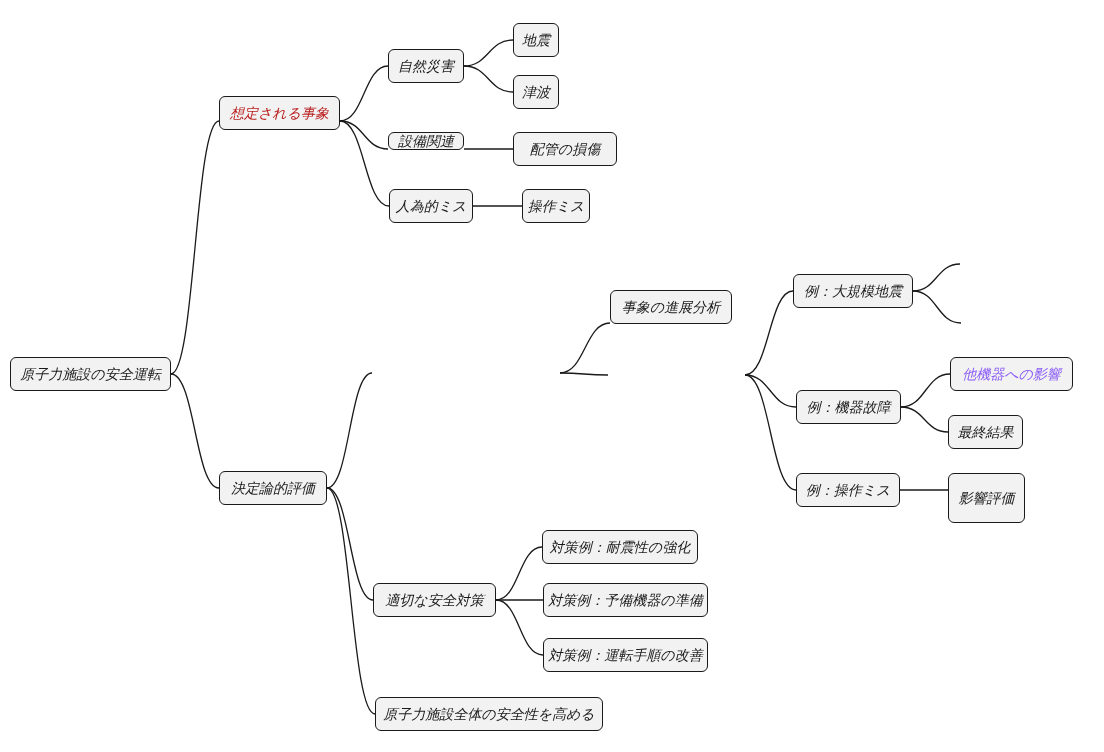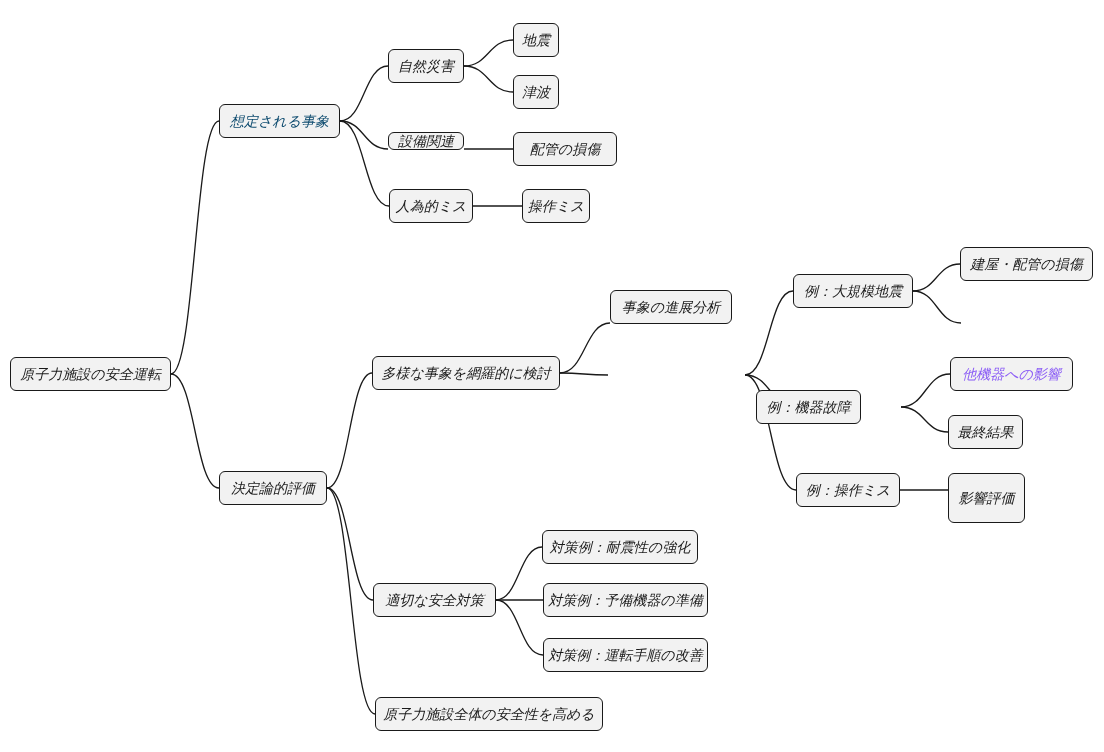--- a/index.html
+++ b/index.html
@@ -74,34 +74,32 @@
       <path d="M 745 375 C 770.5 375, 770.5 490, 796 490" fill="none" stroke="#1a1a1a" stroke-width="1.3"></path>
       <path d="M 900 490 C 924 490, 924 490, 948 490" fill="none" stroke="#1a1a1a" stroke-width="1.3"></path>
       <path d="M 327 488 C 350 488, 350 600, 373 600" fill="none" stroke="#1a1a1a" stroke-width="1.3"></path>
       <path d="M 496 600 C 519 600, 519 547, 542 547" fill="none" stroke="#1a1a1a" stroke-width="1.3"></path>
       <path d="M 496 600 C 519.5 600, 519.5 600, 543 600" fill="none" stroke="#1a1a1a" stroke-width="1.3"></path>
       <path d="M 496 600 C 519.5 600, 519.5 655, 543 655" fill="none" stroke="#1a1a1a" stroke-width="1.3"></path>
       <path d="M 327 488 C 351 488, 351 714, 375 714" fill="none" stroke="#1a1a1a" stroke-width="1.3"></path>
     </svg>
   <div class="nodes">
       <div class="node" style="left: 10px; top: 357px; width: 161px; height: 34px; background: rgb(242, 242, 242); border-color: rgb(26, 26, 26); color: rgb(26, 26, 26);">原子力施設の安全運転</div>
-      <div class="node" style="left: 219px; top: 104px; width: 121px; height: 34px; background: rgb(242, 242, 242); border-color: rgb(26, 26, 26); color: #0c4a6e;">想定される事象</div>
+      <div class="node" style="left: 219px; top: 96px; width: 121px; height: 34px; background: rgb(242, 242, 242); border-color: rgb(26, 26, 26); color: #b91c1c;">想定される事象</div>
       <div class="node" style="left: 388px; top: 49px; width: 76px; height: 34px; background: rgb(242, 242, 242); border-color: rgb(26, 26, 26); color: rgb(26, 26, 26);">自然災害</div>
       <div class="node" style="left: 513px; top: 23px; width: 46px; height: 34px; background: rgb(242, 242, 242); border-color: rgb(26, 26, 26); color: rgb(26, 26, 26);">地震</div>
       <div class="node" style="left: 513px; top: 75px; width: 46px; height: 34px; background: rgb(242, 242, 242); border-color: rgb(26, 26, 26); color: rgb(26, 26, 26);">津波</div>
       <div class="node" style="left: 388px; top: 132px; width: 76px; height: 18px; background: rgb(242, 242, 242); border-color: rgb(26, 26, 26); color: rgb(26, 26, 26);">設備関連</div>
       <div class="node" style="left: 513px; top: 132px; width: 104px; height: 34px; background: rgb(242, 242, 242); border-color: rgb(26, 26, 26); color: rgb(26, 26, 26);">配管の損傷</div>
       <div class="node" style="left: 389px; top: 189px; width: 84px; height: 34px; background: rgb(242, 242, 242); border-color: rgb(26, 26, 26); color: rgb(26, 26, 26);">人為的ミス</div>
       <div class="node" style="left: 522px; top: 189px; width: 68px; height: 34px; background: rgb(242, 242, 242); border-color: rgb(26, 26, 26); color: rgb(26, 26, 26);">操作ミス</div>
       <div class="node" style="left: 219px; top: 471px; width: 108px; height: 34px; background: rgb(242, 242, 242); border-color: rgb(26, 26, 26); color: rgb(26, 26, 26);">決定論的評価</div>
-      <div class="node" style="left: 372px; top: 356px; width: 188px; height: 34px; background: rgb(242, 242, 242); border-color: rgb(26, 26, 26); color: rgb(26, 26, 26);">多様な事象を網羅的に検討</div>
       <div class="node" style="left: 610px; top: 290px; width: 122px; height: 34px; background: rgb(242, 242, 242); border-color: rgb(26, 26, 26); color: rgb(26, 26, 26);">事象の進展分析</div>
       <div class="node" style="left: 793px; top: 274px; width: 120px; height: 34px; background: rgb(242, 242, 242); border-color: rgb(26, 26, 26); color: rgb(26, 26, 26);">例：大規模地震</div>
-      <div class="node" style="left: 960px; top: 247px; width: 133px; height: 34px; background: rgb(242, 242, 242); border-color: rgb(26, 26, 26); color: rgb(26, 26, 26);">建屋・配管の損傷</div>
-      <div class="node" style="left: 756px; top: 390px; width: 105px; height: 34px; background: rgb(242, 242, 242); border-color: rgb(26, 26, 26); color: rgb(26, 26, 26);">例：機器故障</div>
+      <div class="node" style="left: 796px; top: 390px; width: 105px; height: 34px; background: rgb(242, 242, 242); border-color: rgb(26, 26, 26); color: rgb(26, 26, 26);">例：機器故障</div>
       <div class="node" style="left: 950px; top: 357px; width: 123px; height: 34px; background: rgb(242, 242, 242); border-color: rgb(26, 26, 26); color: #8b5cf6;">他機器への影響</div>
       <div class="node" style="left: 948px; top: 415px; width: 75px; height: 34px; background: rgb(242, 242, 242); border-color: rgb(26, 26, 26); color: rgb(26, 26, 26);">最終結果</div>
       <div class="node" style="left: 796px; top: 473px; width: 104px; height: 34px; background: rgb(242, 242, 242); border-color: rgb(26, 26, 26); color: rgb(26, 26, 26);">例：操作ミス</div>
       <div class="node" style="left: 948px; top: 473px; width: 77px; height: 50px; background: rgb(242, 242, 242); border-color: rgb(26, 26, 26); color: rgb(26, 26, 26);">影響評価</div>
       <div class="node" style="left: 373px; top: 583px; width: 123px; height: 34px; background: rgb(242, 242, 242); border-color: rgb(26, 26, 26); color: rgb(26, 26, 26);">適切な安全対策</div>
       <div class="node" style="left: 542px; top: 530px; width: 156px; height: 34px; background: rgb(242, 242, 242); border-color: rgb(26, 26, 26); color: rgb(26, 26, 26);">対策例：耐震性の強化</div>
       <div class="node" style="left: 543px; top: 583px; width: 165px; height: 34px; background: rgb(242, 242, 242); border-color: rgb(26, 26, 26); color: rgb(26, 26, 26);">対策例：予備機器の準備</div>
       <div class="node" style="left: 543px; top: 638px; width: 165px; height: 34px; background: rgb(242, 242, 242); border-color: rgb(26, 26, 26); color: rgb(26, 26, 26);">対策例：運転手順の改善</div>
       <div class="node" style="left: 375px; top: 697px; width: 228px; height: 34px; background: rgb(242, 242, 242); border-color: rgb(26, 26, 26); color: rgb(26, 26, 26);">原子力施設全体の安全性を高める</div>
     </div>

